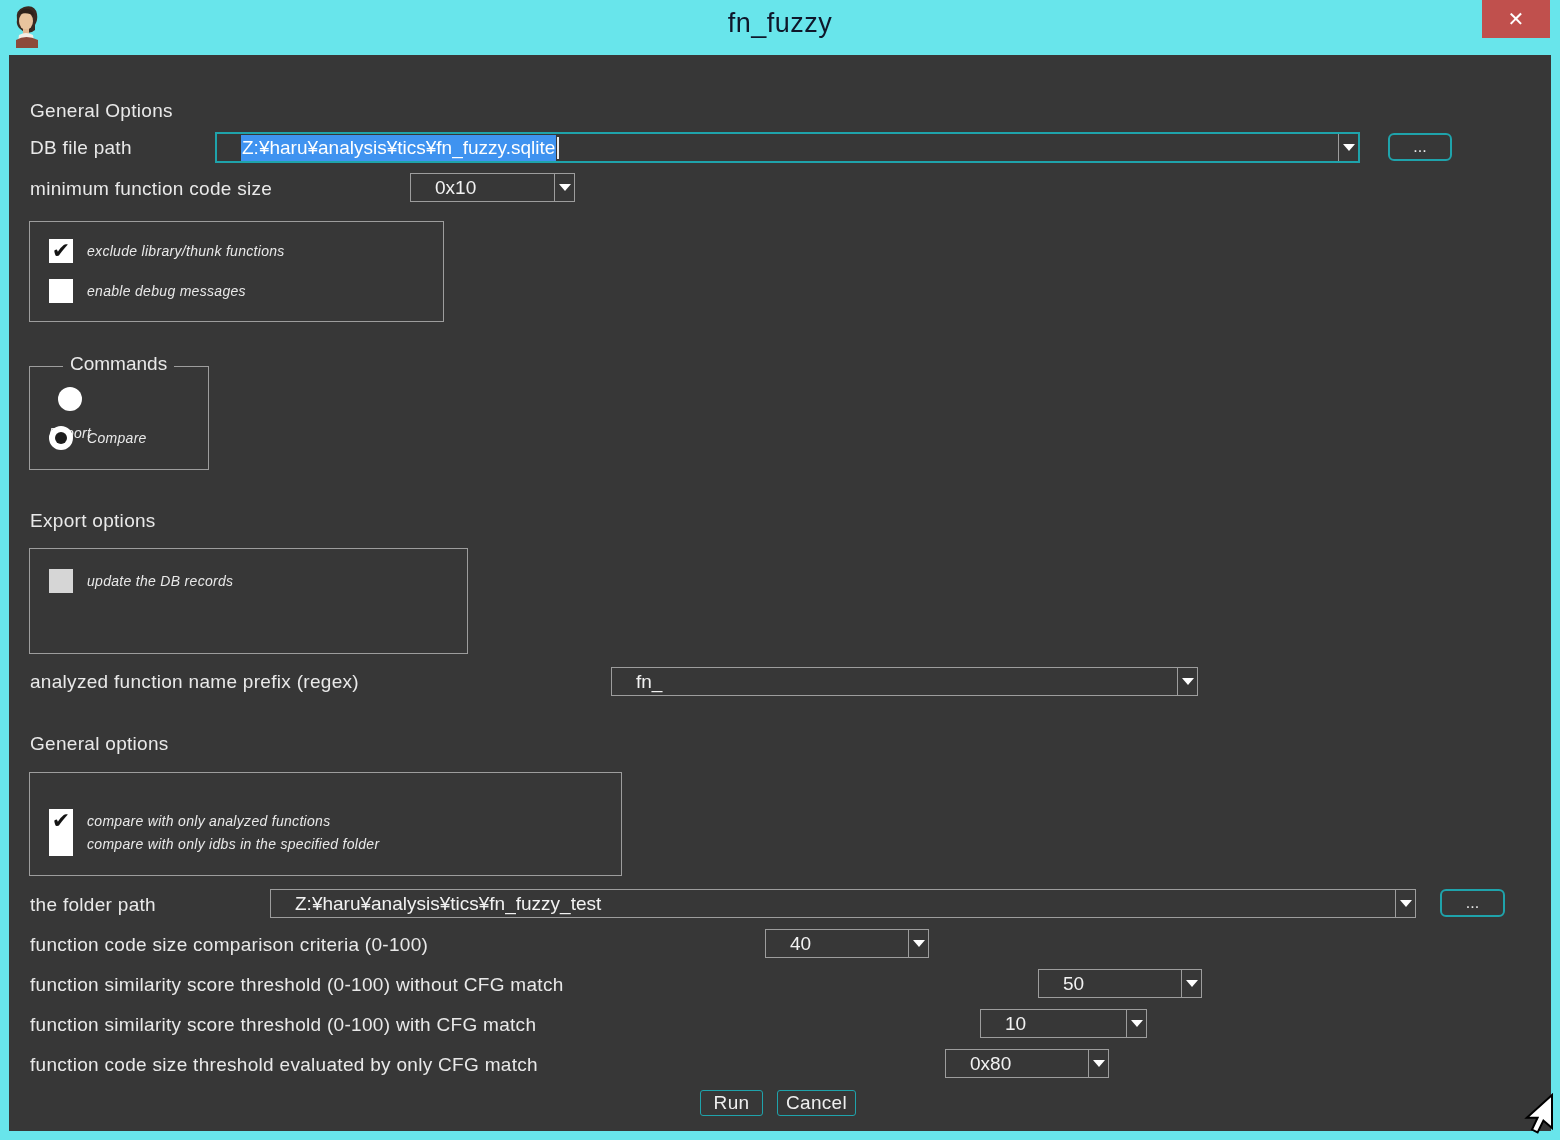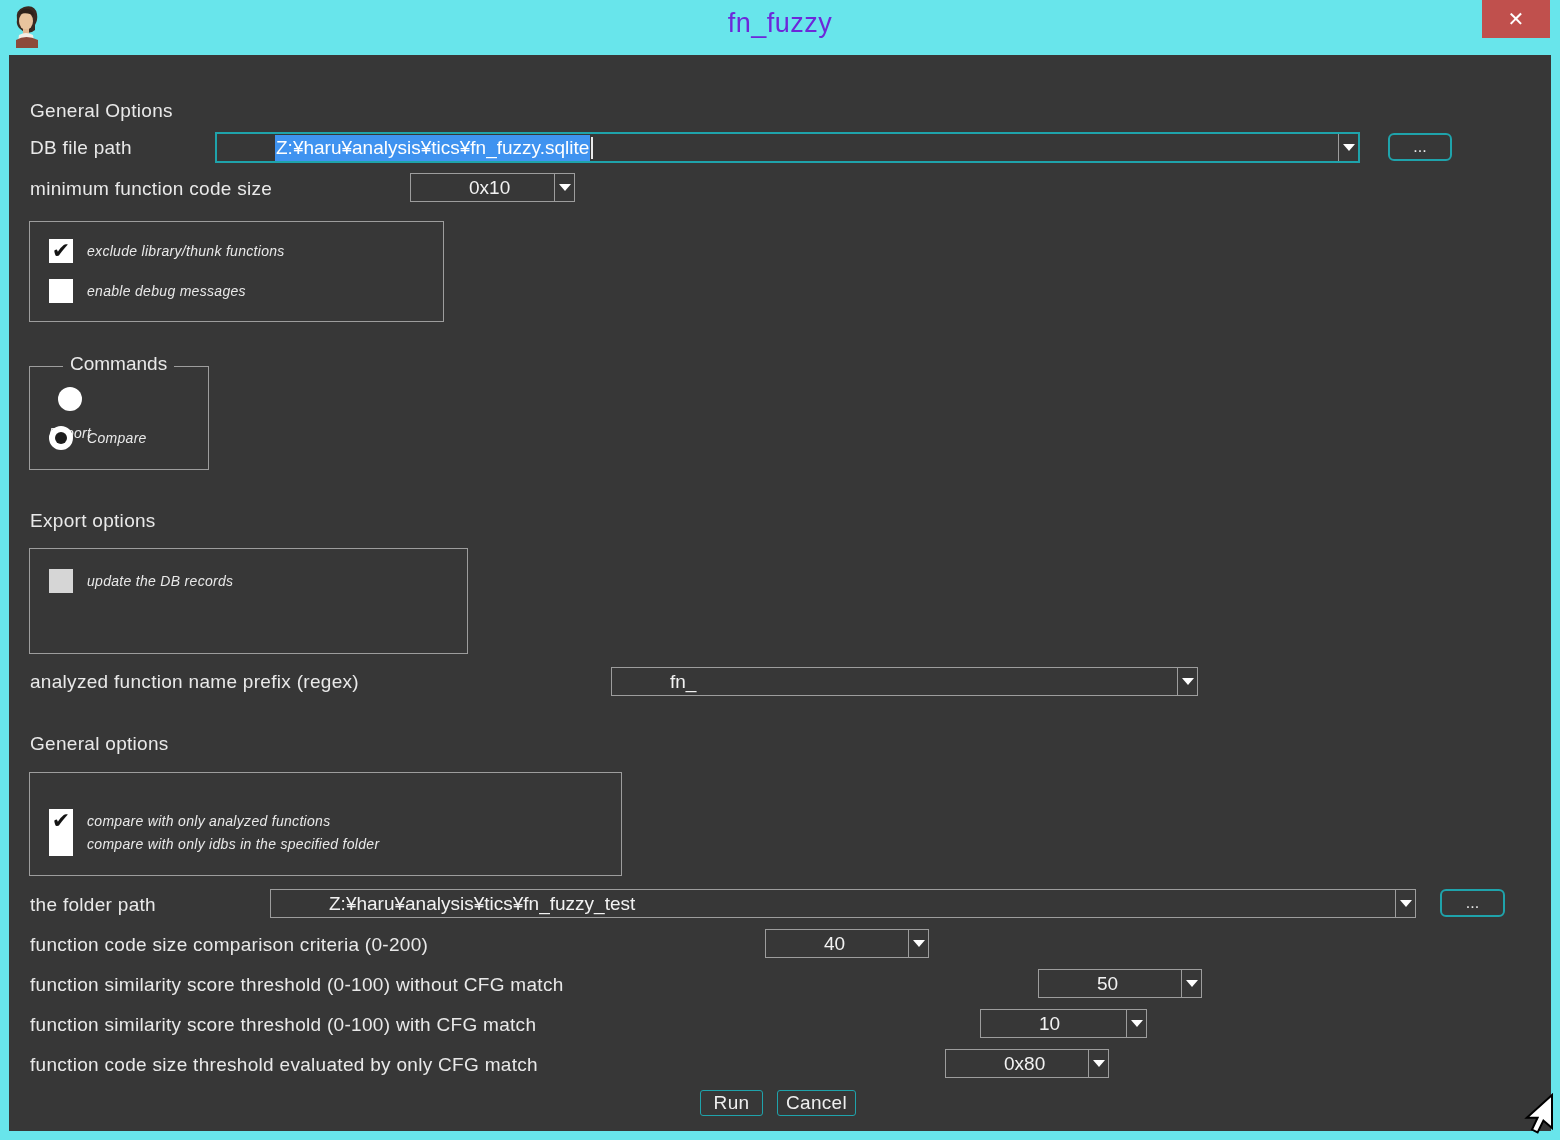--- a/index.html
+++ b/index.html
@@ -6,21 +6,21 @@
   #app{
     position:relative;width:1560px;height:1140px;overflow:hidden;
     background:#68e5eb;
     font-family:"Liberation Sans","DejaVu Sans",sans-serif;
     -webkit-font-smoothing:antialiased;
   }
   
   #titlebar{position:absolute;left:0;top:0;width:100%;height:55px;}
   #title{
     position:absolute;left:0;top:8px;width:100%;text-align:center;
-    font-size:27px;color:#6d28d9;letter-spacing:.5px;
+    font-size:27px;color:#0f172a;letter-spacing:.5px;
   }
   #app-icon{position:absolute;left:11px;top:4px;width:32px;height:44px;}
   #close-btn{
     position:absolute;left:1482px;top:0;width:68px;height:38px;
     background:#c0504d;color:#fff;font-size:20px;display:flex;
     align-items:center;justify-content:center;cursor:default;
   }
   
   #panel{
     position:absolute;left:9px;top:55px;width:1542px;height:1076px;
@@ -30,22 +30,22 @@
     position:absolute;color:#e9e9e9;font-size:19px;line-height:26px;
     letter-spacing:.3px;white-space:nowrap;
   }
   
   .combo{
     position:absolute;background:#373737;border:1px solid #9d9d9d;
     display:flex;align-items:stretch;box-sizing:border-box;
   }
   .combo.focused{border:2px solid #1fa3ab;}
   .combo-text{
-    flex:1;display:flex;align-items:center;padding-left:16px;
-    color:#f2f2f2;font-size:19px;white-space:nowrap;overflow:hidden;margin-left:42px;
+    flex:1;display:flex;align-items:center;padding-left:24px;
+    color:#f2f2f2;font-size:19px;white-space:nowrap;overflow:hidden;
   }
   .combo-arrow{
     width:19px;border-left:1px solid #9d9d9d;display:flex;
     align-items:center;justify-content:center;flex:none;
   }
   .tri{width:0;height:0;border-left:6px solid transparent;
     border-right:6px solid transparent;border-top:7px solid #fff;}
   .sel{background:#3f93f0;color:#fff;padding:2px 1px;}
   .caret{display:inline-block;width:2px;height:22px;background:#eaeaea;
     vertical-align:middle;margin-left:1px;}
@@ -189,21 +189,21 @@
 
   <div class="lbl" style="left:30px;top:892px;">the folder path</div>
   <div class="combo" style="left:270px;top:889px;width:1146px;height:29px;">
     <div class="combo-text">Z:¥haru¥analysis¥tics¥fn_fuzzy_test</div>
     <div class="combo-arrow">
         <span class="tri"></span>
       </div>
   </div>
   <div class="browse" style="left:1440px;top:889px;width:65px;height:28px;">...</div>
 
-  <div class="lbl" style="left:30px;top:932px;">function code size comparison criteria (0-200)</div>
+  <div class="lbl" style="left:30px;top:932px;">function code size comparison criteria (0-100)</div>
   <div class="combo" style="left:765px;top:929px;width:164px;height:29px;">
     <div class="combo-text">40</div>
     <div class="combo-arrow">
         <span class="tri"></span>
       </div>
   </div>
 
   <div class="lbl" style="left:30px;top:972px;">function similarity score threshold (0-100) without CFG match</div>
   <div class="combo" style="left:1038px;top:969px;width:164px;height:29px;">
     <div class="combo-text">50</div>

